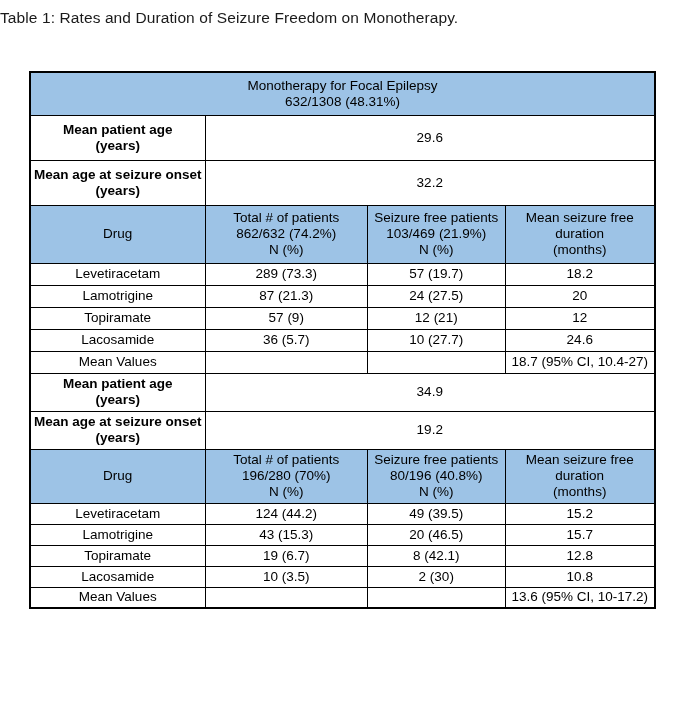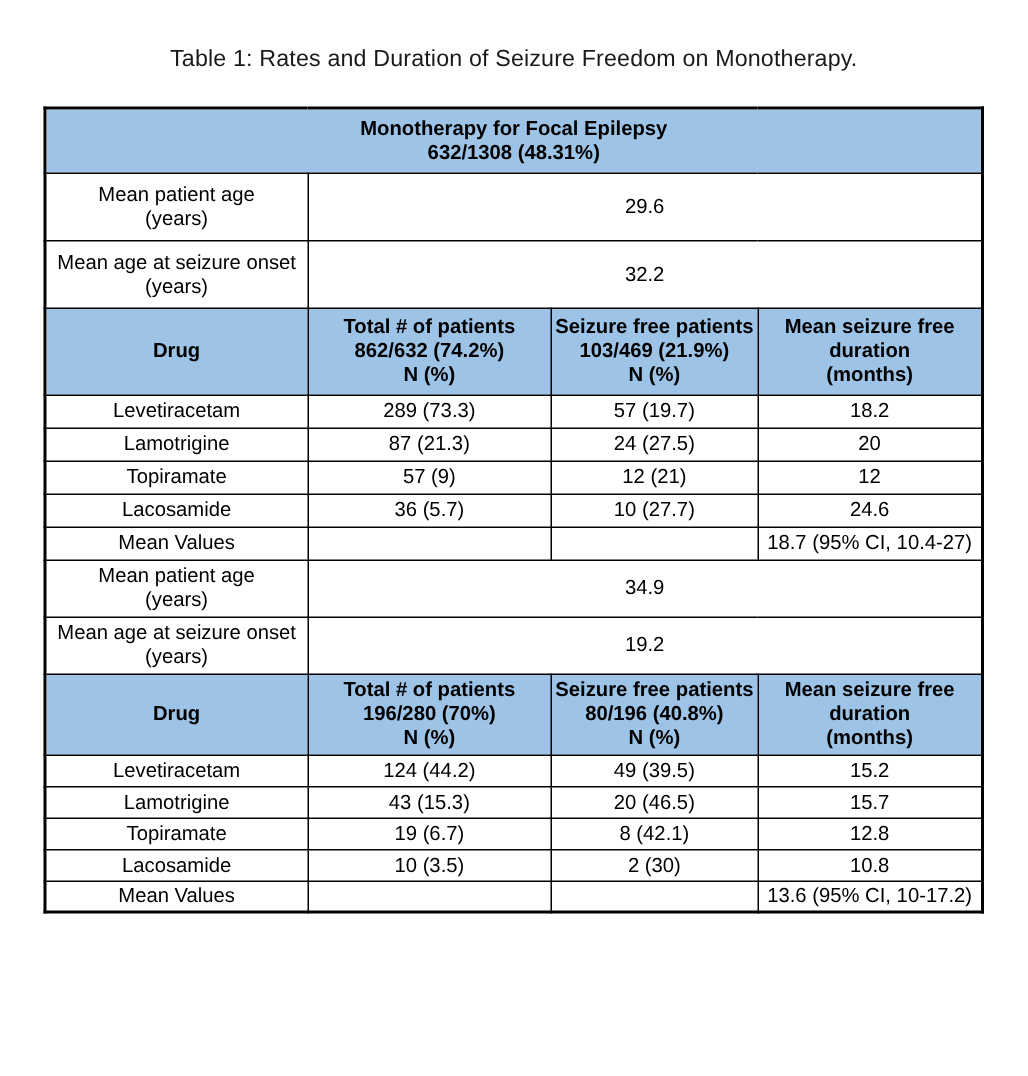--- a/index.html
+++ b/index.html
@@ -3,22 +3,22 @@
 <meta charset="utf-8">
 <style>
   html,body{margin:0;padding:0;}
   body{
     width:685px;height:717px;background:#ffffff;
     font-family:"Liberation Sans", sans-serif;
     color:#000;
     position:relative;
   }
   .page-title{
-    margin-top:31px;
-    text-align:center;
+    margin-top:9px;
+    text-align:left;
     font-size:15.5px;
     font-weight:500;
     color:#1a1a1a;
     letter-spacing:0.1px;
   }
   table.seizure{
     position:absolute;
     left:29px;
     top:71px;
     width:627px;
@@ -32,22 +32,22 @@
     text-align:center;
     vertical-align:middle;
     padding:1px 2px;
     overflow:hidden;
   }
   table.seizure{border:2px solid #000;}
   .col-drug{width:28%;}
   .col-total{width:26%;}
   .col-free{width:22%;}
   .col-dur{width:24%;}
-  .blue{background:#9DC3E6;font-weight:bold;}
-  .label-cell{font-weight:normal;}
+  .blue{background:#9DC3E6;font-weight:normal;}
+  .label-cell{font-weight:bold;}
   .h-sec{height:43px;}
   .h-info{height:45px;}
   .h-info2{height:38px;}
   .h-cols{height:58px;}
   .h-cols2{height:54px;}
   .h-data{height:22px;}
   .h-data2{height:21px;}
   .line{display:block;}
 </style>
 </head>

